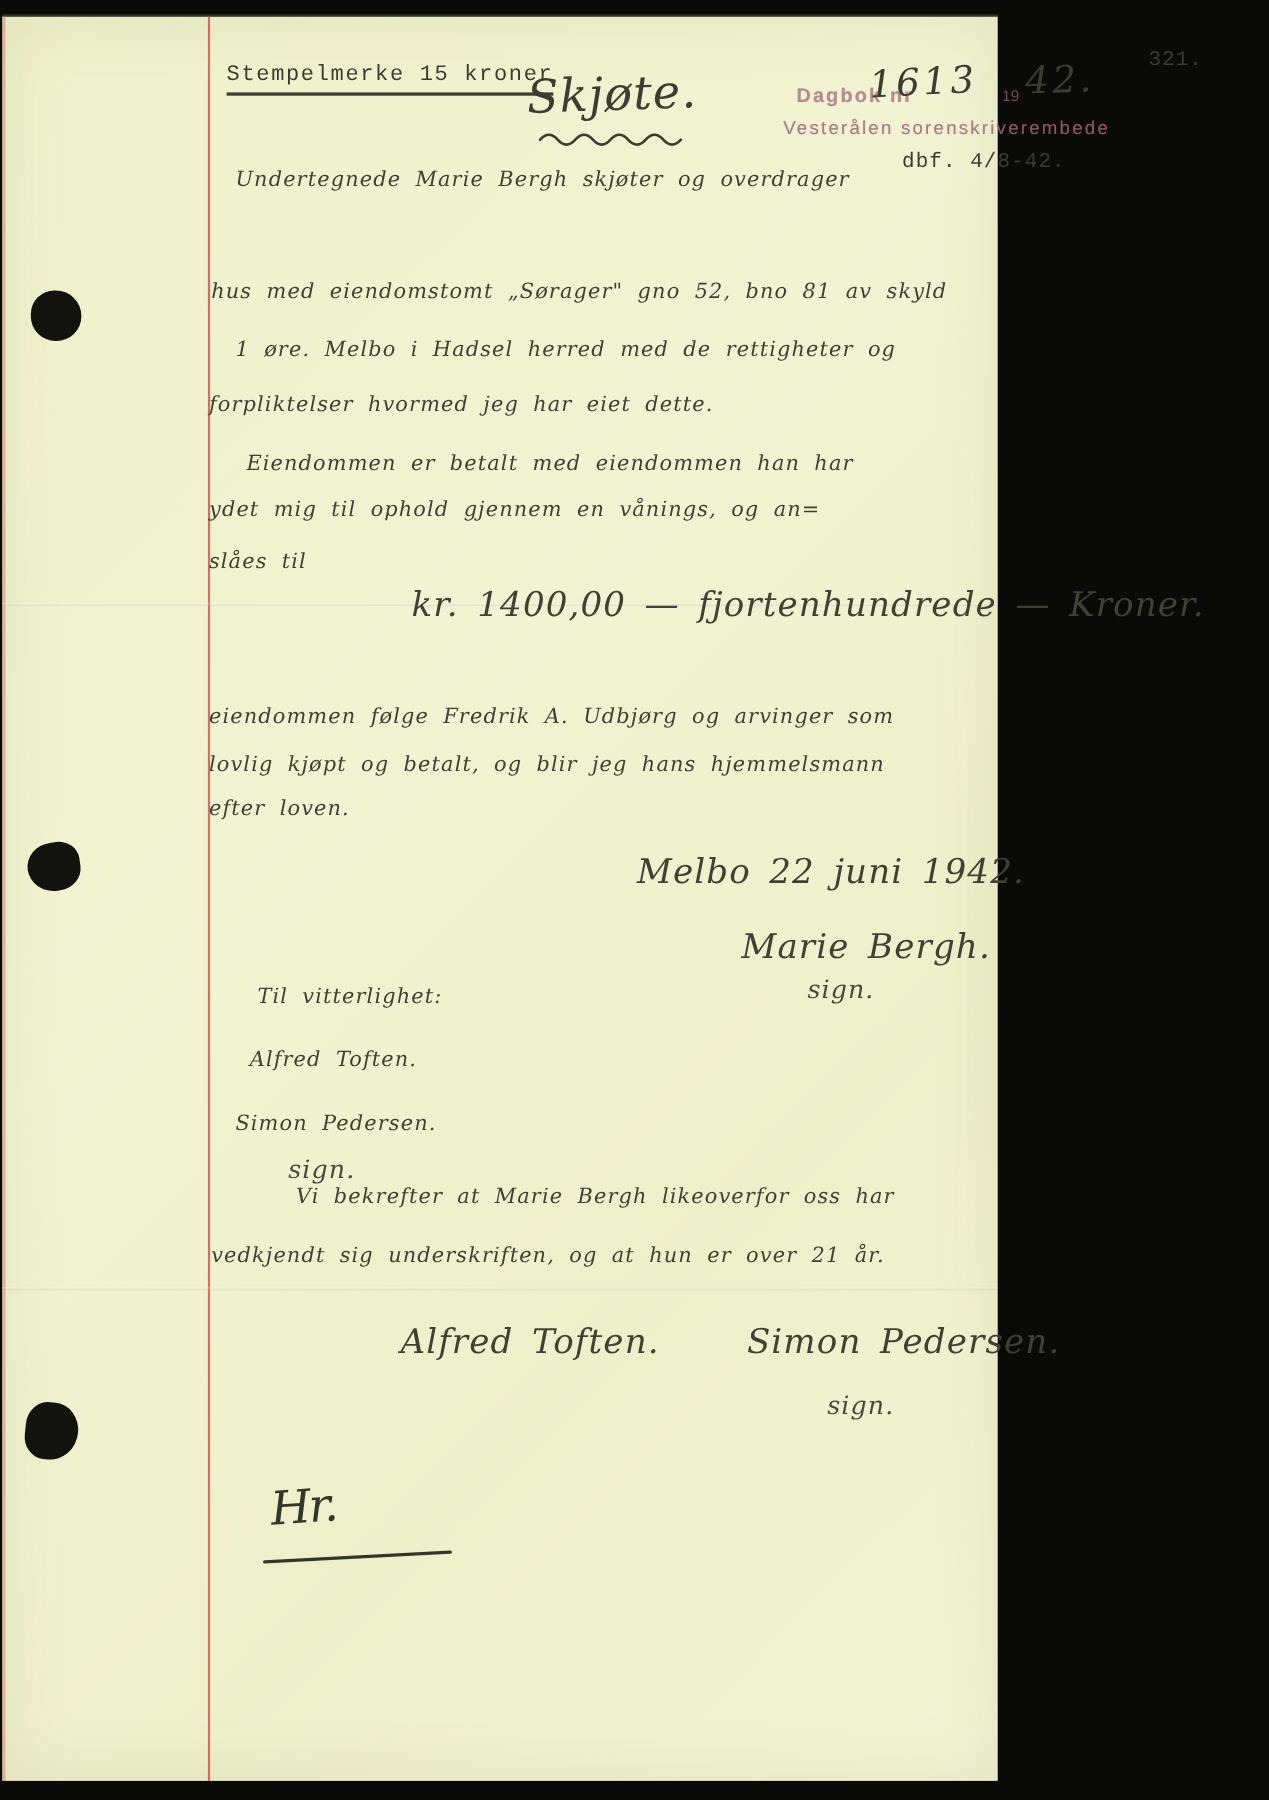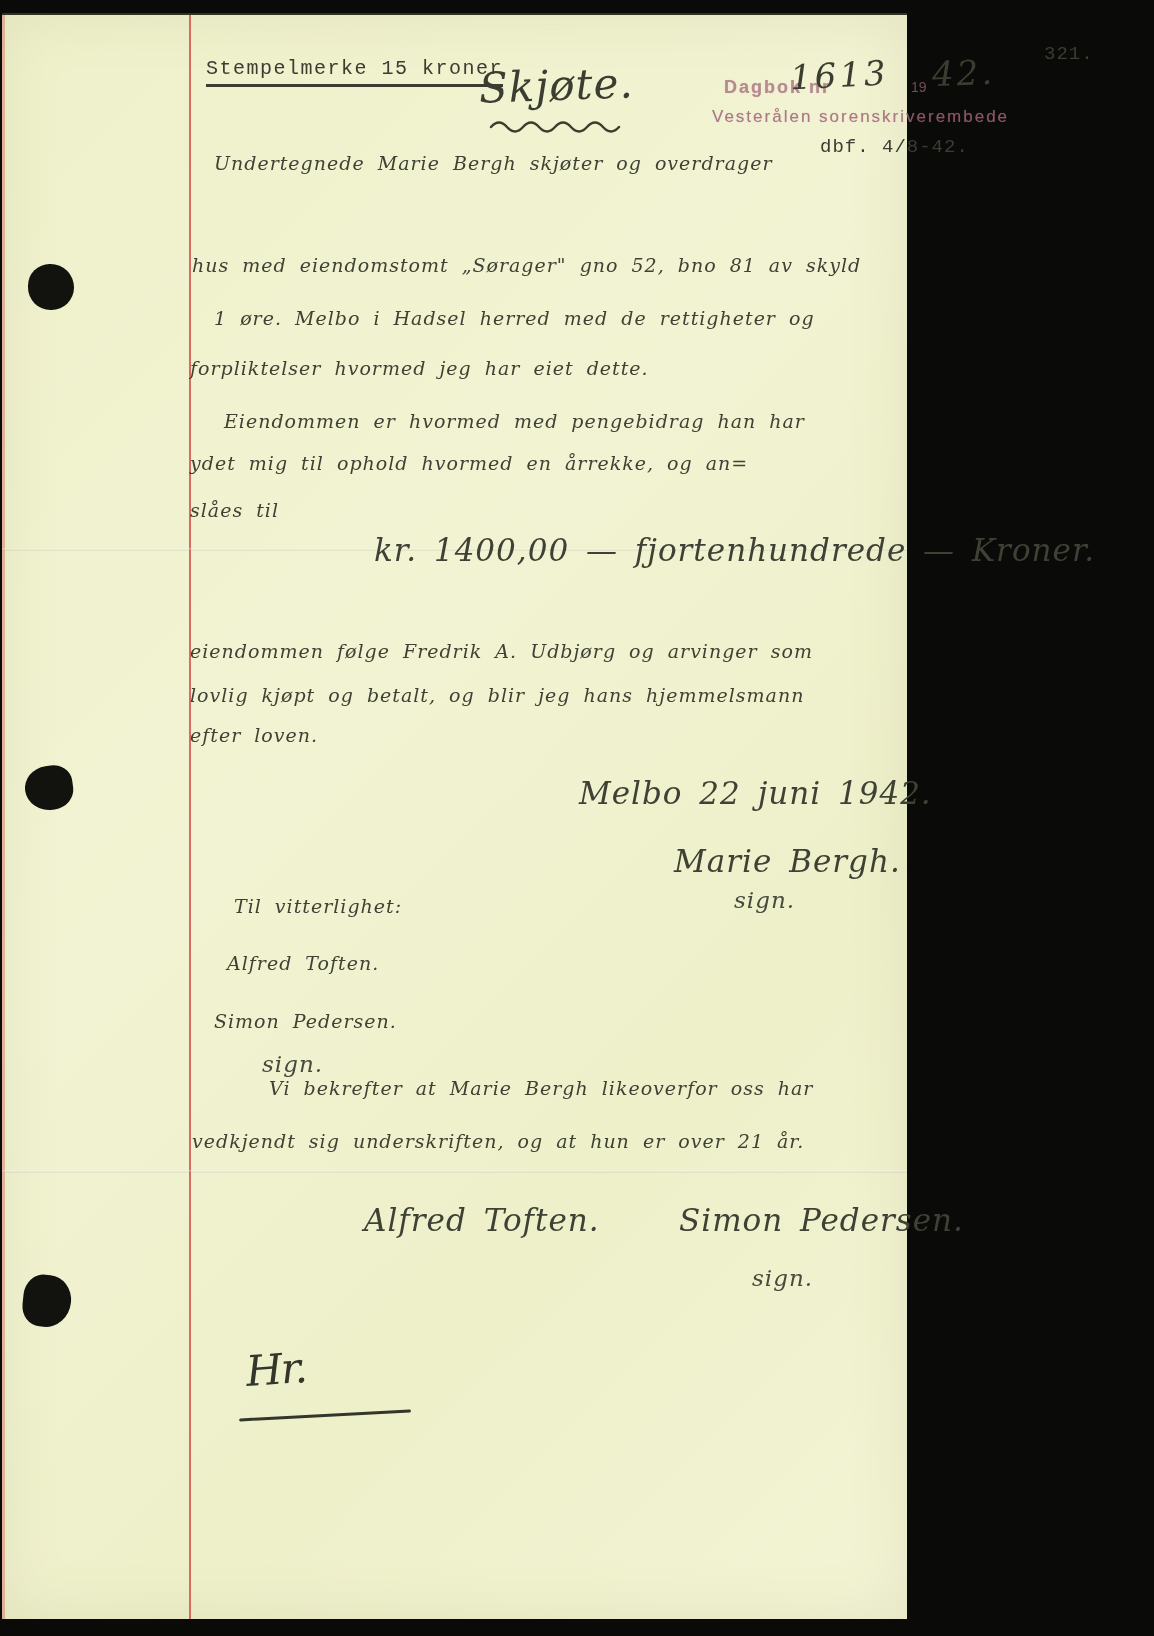--- a/index.html
+++ b/index.html
@@ -104,22 +104,22 @@
       <div class="stamp-num num-year">42.</div>
       <div class="stamp-purple office-line">Vesterålen sorenskriverembede</div>
       <div class="typed dbf-note">dbf. 4/8-42.</div>
     </div>
 
     <div class="hand" style="left:212px;top:137px;">Undertegnede Marie Bergh skjøter og overdrager</div>
     <div class="hand" style="left:190px;top:239px;">hus med eiendomstomt „Sørager" gno 52, bno 81 av skyld</div>
     <div class="hand" style="left:188px;top:292px;margin-left:24px;">1 øre. Melbo i Hadsel herred med de rettigheter og</div>
     <div class="hand" style="left:188px;top:342px;">forpliktelser hvormed jeg har eiet dette.</div>
 
-    <div class="hand" style="left:222px;top:395px;">Eiendommen er hvormed med pengebidrag han har</div>
-    <div class="hand" style="left:188px;top:437px;">ydet mig til ophold hvormed en årrekke, og an=</div>
+    <div class="hand" style="left:222px;top:395px;">Eiendommen er betalt med eiendommen han har</div>
+    <div class="hand" style="left:188px;top:437px;">ydet mig til ophold gjennem en vånings, og an=</div>
     <div class="hand" style="left:188px;top:484px;">slåes til</div>
     <div class="hand hand-lg" style="left:372px;top:517px;font-style:italic;">kr. 1400,00 — fjortenhundrede — Kroner.</div>
 
     <div class="hand" style="left:188px;top:625px;">eiendommen følge Fredrik A. Udbjørg og arvinger som</div>
     <div class="hand" style="left:188px;top:669px;">lovlig kjøpt og betalt, og blir jeg hans hjemmelsmann</div>
     <div class="hand" style="left:188px;top:709px;">efter loven.</div>
 
     <div class="hand hand-lg" style="left:577px;top:760px;">Melbo 22 juni 1942.</div>
     <div class="hand hand-lg" style="left:672px;top:828px;">Marie Bergh.</div>
     <div class="hand hand-sm" style="left:732px;top:872px;">sign.</div>

